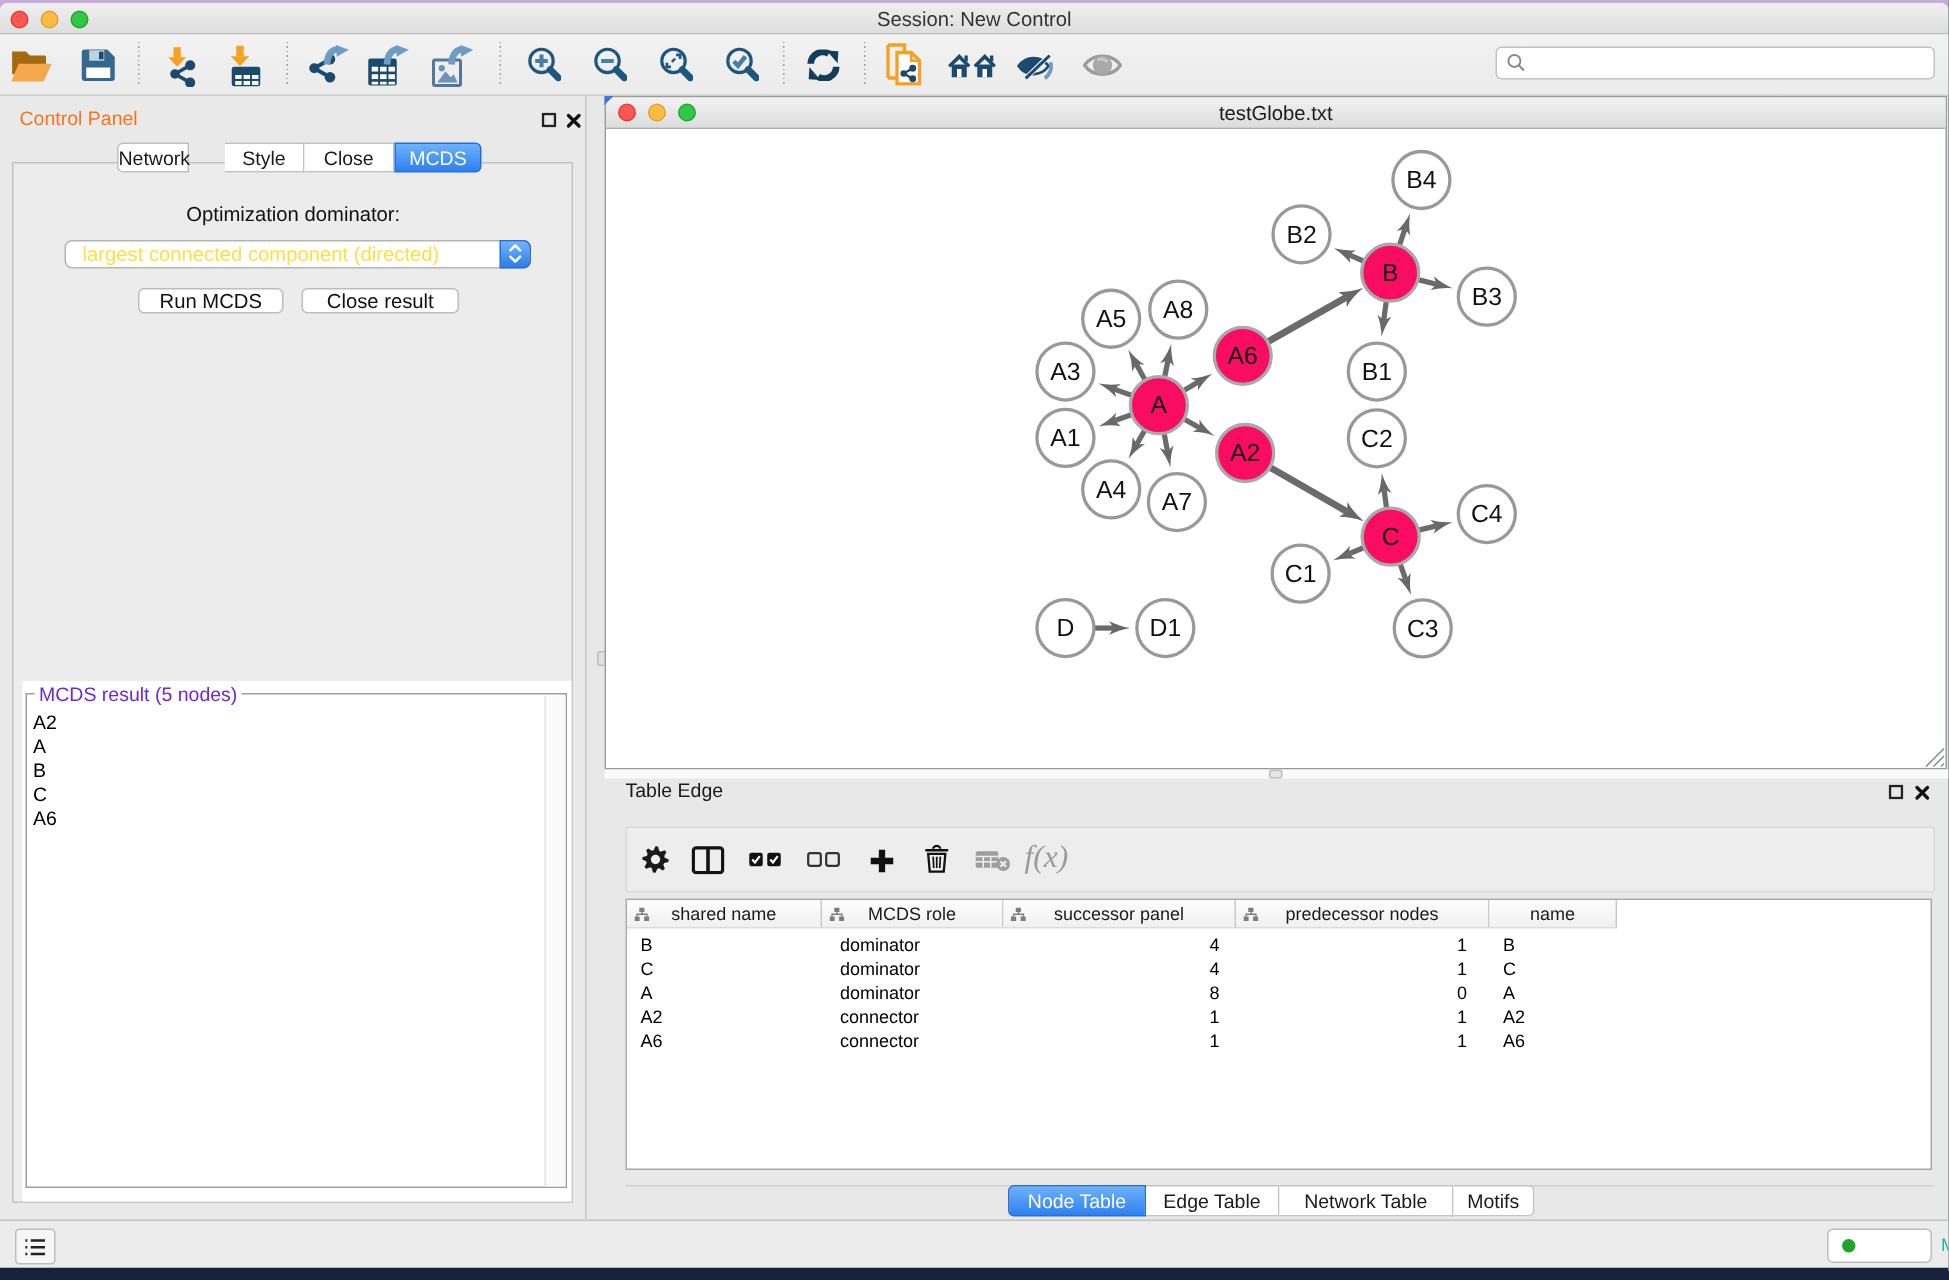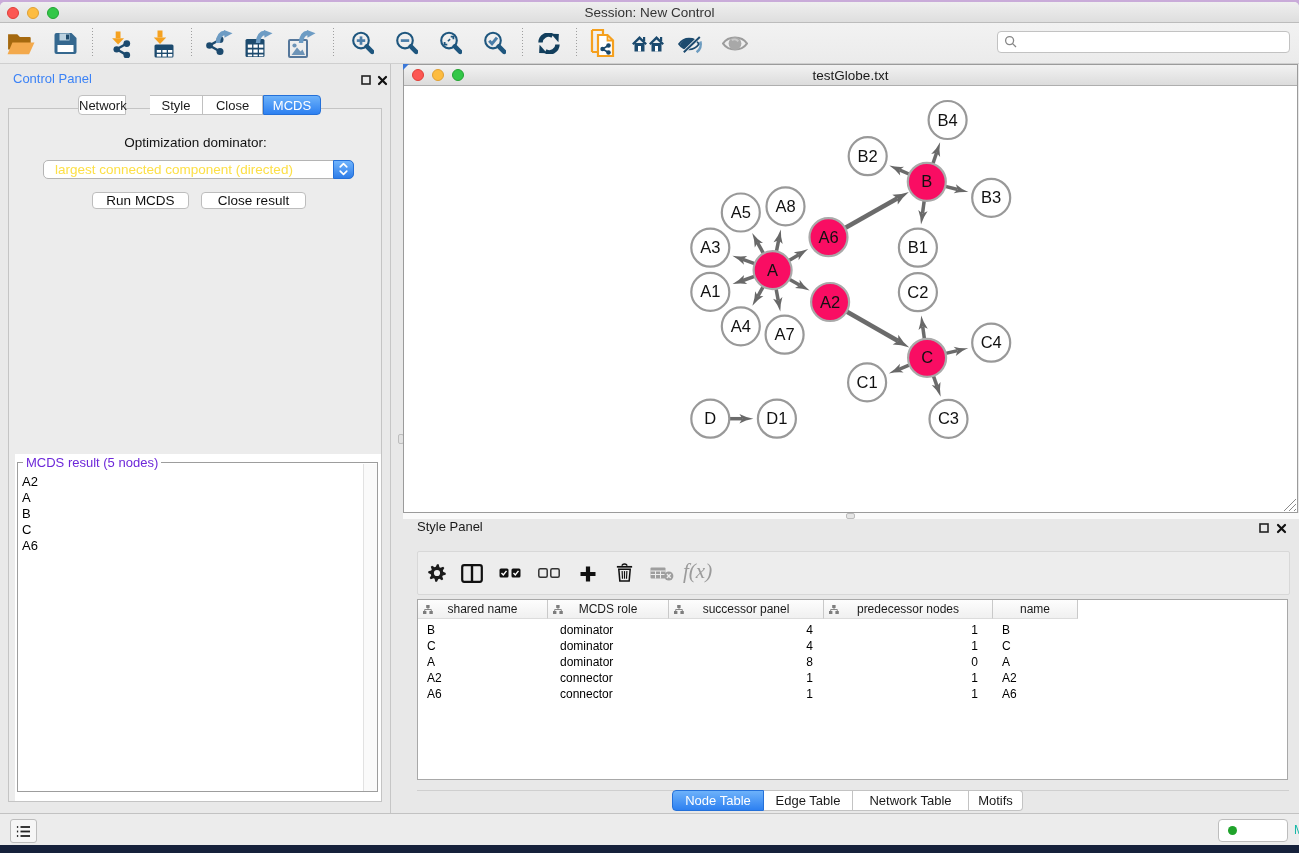--- a/index.html
+++ b/index.html
@@ -184,21 +184,21 @@
     <path d="M9.7 6.2 a5 5 0 0 1 6.6 1.1" fill="none" stroke="#c9c9c9" stroke-width="2"></path>
   </svg>
 
 <div class="abs" style="left:997px;top:31px;width:293px;height:22px;background:#fff;border:1px solid #c2c2c2;border-radius:4px"></div>
 <svg class="ic" style="left:1004px;top:35px" width="14" height="14" viewBox="0 0 14 14">
     <circle cx="5.6" cy="5.6" r="4" fill="none" stroke="#878787" stroke-width="1.3"></circle>
     <line x1="8.6" y1="8.6" x2="12" y2="12" stroke="#878787" stroke-width="1.3"></line>
   </svg>
 
 <div class="abs" style="left:0;top:64px;width:391px;height:749px;background:#e9e9e9;border-right:1px solid #c6c6c6"></div>
-<div class="abs" style="left:13px;top:71px;font-size:13px;color:#3b82f6">Control Panel</div>
+<div class="abs" style="left:13px;top:71px;font-size:13px;color:#f97316">Control Panel</div>
 <svg class="ic" style="left:361px;top:75px" width="10" height="10" viewBox="0 0 10 10">
     <rect x="1" y="1" width="8" height="8" fill="none" stroke="#222" stroke-width="1.6"></rect>
   </svg>
 <svg class="ic" style="left:377px;top:75px" width="11" height="11" viewBox="0 0 11 11">
     <path d="M2 2 L9 9 M9 2 L2 9" stroke="#111" stroke-width="2.2" stroke-linecap="round"></path>
   </svg>
 
 <div class="abs" style="left:8px;top:108px;width:374px;height:694px;background:#ececec;border:1px solid #c4c4c4"></div>
 
 <div class="tab" style="left:78px;width:48px;border-radius:4px 0 0 4px">Network</div>
@@ -316,21 +316,21 @@
 <text x="307.3" y="338.2" font-size="16.5" fill="#111" text-anchor="middle" font-family="Liberation Sans, sans-serif">D</text>
 <text x="373.9" y="338.2" font-size="16.5" fill="#111" text-anchor="middle" font-family="Liberation Sans, sans-serif">D1</text>
 </svg>
 <svg class="ic" style="left:1283px;top:498px" width="14" height="14" viewBox="0 0 14 14">
     <path d="M13 1 L1 13 M13 6 L6 13 M13 11 L11 13" stroke="#8a8a8a" stroke-width="1"></path>
   </svg>
 
 <div class="abs" style="left:403px;top:513px;width:896px;height:6px;background:#fafafa"></div>
 <div class="abs" style="left:846px;top:513px;width:9px;height:6px;background:#e5e5e5;border:1px solid #bdbdbd;border-radius:2px"></div>
 
-<div class="abs" style="left:417px;top:519px;font-size:13px;color:#1a1a1a">Style Panel</div>
+<div class="abs" style="left:417px;top:519px;font-size:13px;color:#1a1a1a">Table Edge</div>
 <svg class="ic" style="left:1259px;top:523px" width="10" height="10" viewBox="0 0 10 10">
     <rect x="1" y="1" width="8" height="8" fill="none" stroke="#222" stroke-width="1.6"></rect>
   </svg>
 <svg class="ic" style="left:1276px;top:523px" width="11" height="11" viewBox="0 0 11 11">
     <path d="M2 2 L9 9 M9 2 L2 9" stroke="#111" stroke-width="2.2" stroke-linecap="round"></path>
   </svg>
 
 <div class="abs" style="left:417px;top:551px;width:873px;height:44px;background:#ededed;border:1px solid #d8d8d8;border-radius:2px"></div>
 <svg class="ic" style="left:428px;top:564px" width="18" height="18" viewBox="0 0 18 18">
     <polygon points="9.00,0.20 10.72,0.37 11.41,3.18 12.50,3.76 15.22,2.78 16.32,4.11 14.82,6.59 15.18,7.77 17.80,9.00 17.63,10.72 14.82,11.41 14.24,12.50 15.22,15.22 13.89,16.32 11.41,14.82 10.23,15.18 9.00,17.80 7.28,17.63 6.59,14.82 5.50,14.24 2.78,15.22 1.68,13.89 3.18,11.41 2.82,10.23 0.20,9.00 0.37,7.28 3.18,6.59 3.76,5.50 2.78,2.78 4.11,1.68 6.59,3.18 7.77,2.82" fill="#1a1a1a"></polygon>

